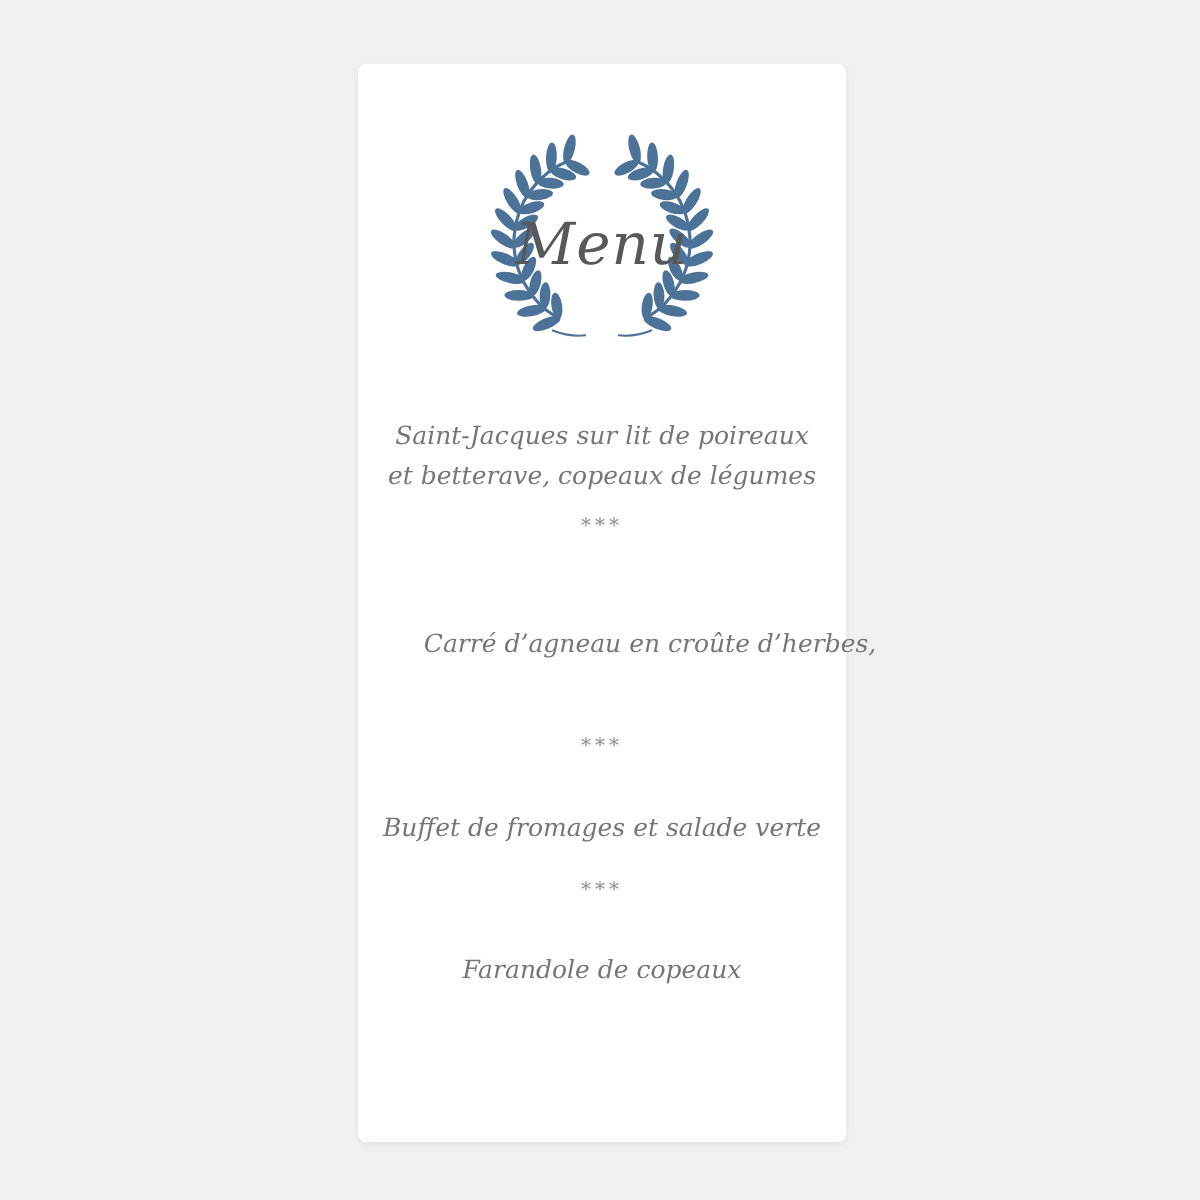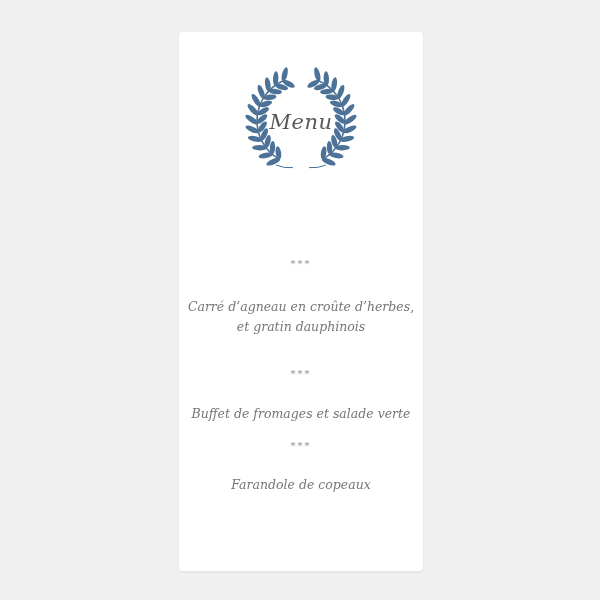--- a/index.html
+++ b/index.html
@@ -39,21 +39,21 @@
     left: 0;
     top: 0;
   }
   .menu-title {
     position: absolute;
     left: -40px;
     right: -40px;
     top: 40px;
     text-align: center;
     font-style: italic;
-    font-size: 21px;
+    font-size: 29px;
     line-height: 34px;
     letter-spacing: 0.5px;
     color: var(--title-color, #58585a);
   }
   .course {
     position: absolute;
     left: 0;
     width: 100%;
     text-align: center;
     font-style: italic;
@@ -66,21 +66,21 @@
     left: 0;
     width: 100%;
     text-align: center;
     font-size: 10px;
     line-height: 20px;
     letter-spacing: 2px;
     color: var(--sep-color, #8c8c8c);
   }
   .c1 { top: 176px; }
   .s1 { top: 222px; }
-  .c2 { top: 265px; }
+  .c2 { top: 280px; margin-left: 24px; }
   .s2 { top: 332px; }
   .c3 { top: 372px; }
   .s3 { top: 404px; }
   .c4 { top: 443px; }
 </style>
 </head>
 <body>
 
 <div class="page">
   <div class="card">
@@ -140,26 +140,29 @@
             <ellipse cx="95.3" cy="76.5" rx="6.6" ry="2.7" fill="#4d7298" transform="rotate(-104.5 95.3 76.5)"></ellipse>
             <ellipse cx="97.2" cy="90.4" rx="7.4" ry="2.7" fill="#4d7298" transform="rotate(11.0 97.2 90.4)"></ellipse>
             <ellipse cx="90.5" cy="82.7" rx="6.6" ry="2.7" fill="#4d7298" transform="rotate(-93.0 90.5 82.7)"></ellipse>
             <ellipse cx="89.7" cy="96.8" rx="7.4" ry="2.7" fill="#4d7298" transform="rotate(22.5 89.7 96.8)"></ellipse>
             <ellipse cx="84.6" cy="87.9" rx="6.6" ry="2.7" fill="#4d7298" transform="rotate(-81.5 84.6 87.9)"></ellipse>
           </g>
       </svg>
       <div class="menu-title">Menu</div>
     </div>
 
+    <div class="course c1">
+      <div class="line">Saint-Jacques sur lit de poireaux</div>
+      <div class="line">et betterave, copeaux de légumes</div>
+    </div>
 
     <div class="sep s1">***</div>
 
     <div class="course c2">
       <div class="line">Carré d’agneau en croûte d’herbes,</div>
-      <div class="line">et gratin dauphinois</div>
     </div>
 
     <div class="sep s2">***</div>
 
     <div class="course c3">
       <div class="line">Buffet de fromages et salade verte</div>
     </div>
 
     <div class="sep s3">***</div>
 

